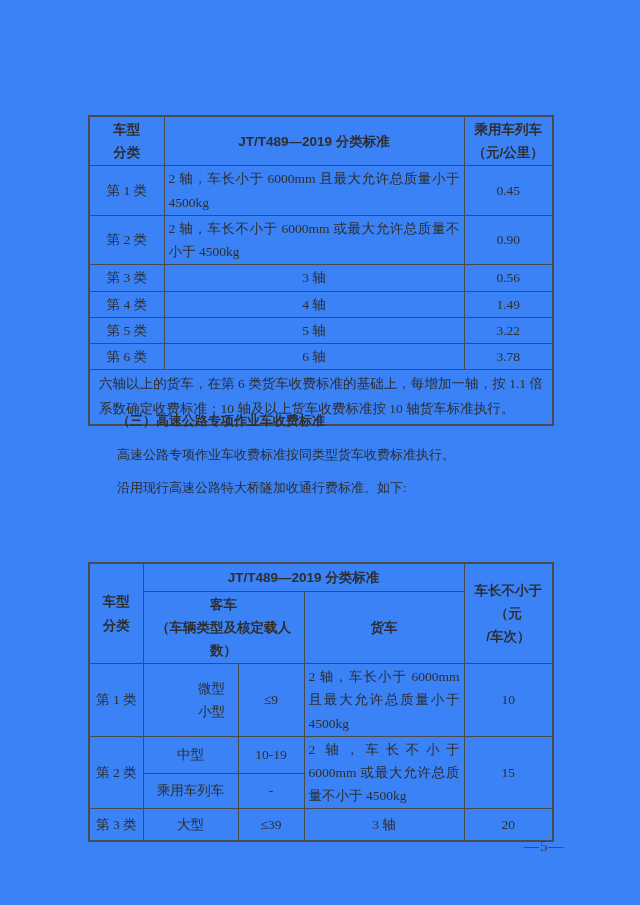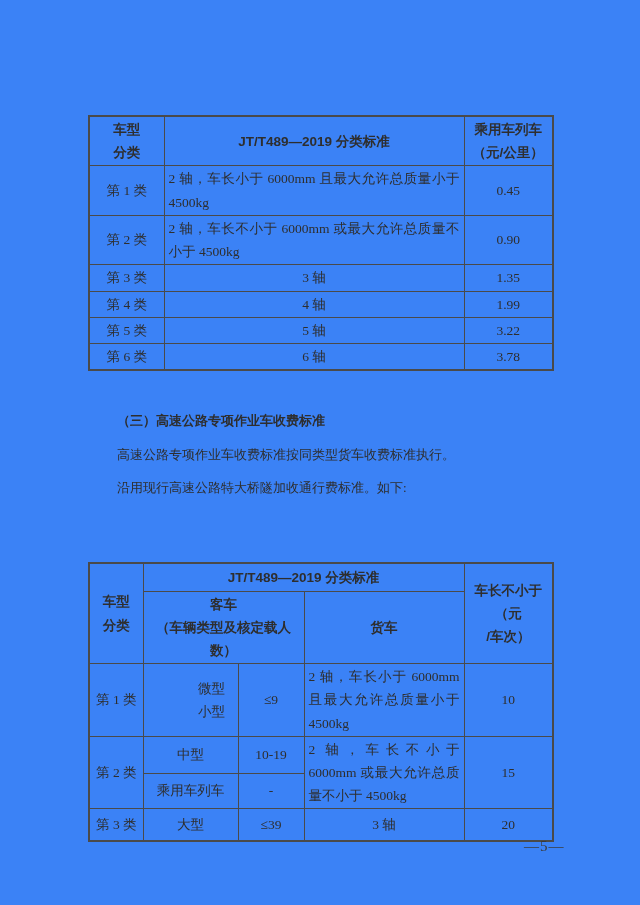--- a/index.html
+++ b/index.html
@@ -92,36 +92,39 @@
         <td>0.45</td>
       </tr>
       <tr class="h48">
         <td>第 2 类</td>
         <td class="just">2 轴，车长不小于 6000mm 或最大允许总质量不小于 4500kg</td>
         <td>0.90</td>
       </tr>
       <tr class="h23">
         <td>第 3 类</td>
         <td>3 轴</td>
-        <td>1.35</td>
+        <td>0.56</td>
       </tr>
       <tr class="h24">
         <td>第 4 类</td>
         <td>4 轴</td>
-        <td>1.99</td>
+        <td>1.49</td>
       </tr>
       <tr class="h23">
         <td>第 5 类</td>
         <td>5 轴</td>
         <td>3.22</td>
       </tr>
       <tr class="h23">
         <td>第 6 类</td>
         <td>6 轴</td>
         <td>3.78</td>
+      </tr>
+      <tr class="h52">
+        <td class="note" colspan="3">六轴以上的货车，在第 6 类货车收费标准的基础上，每增加一轴，按 1.1 倍系数确定收费标准；10 轴及以上货车收费标准按 10 轴货车标准执行。</td>
       </tr>
     </tbody>
   </table>
 
   <div class="text-block">
     <p class="heading">（三）高速公路专项作业车收费标准</p>
     <p class="body-just">高速公路专项作业车收费标准按同类型货车收费标准执行。</p>
     <p>沿用现行高速公路特大桥隧加收通行费标准。如下:</p>
   </div>
 

